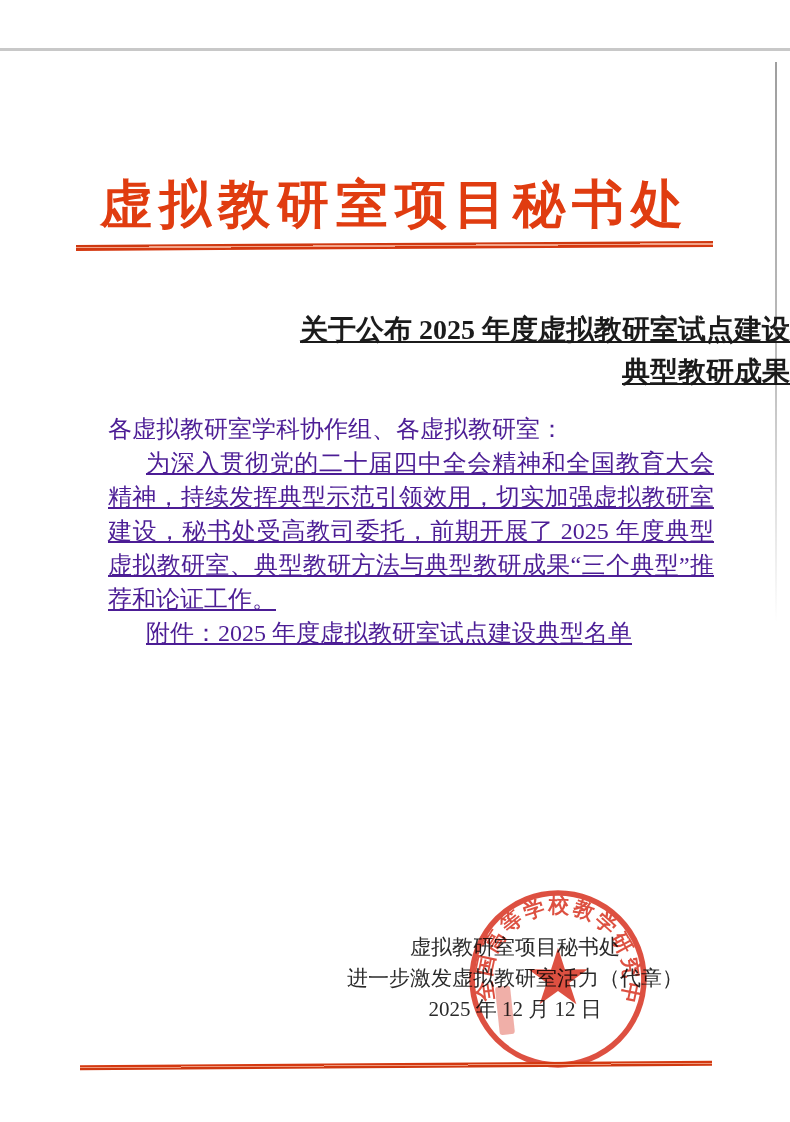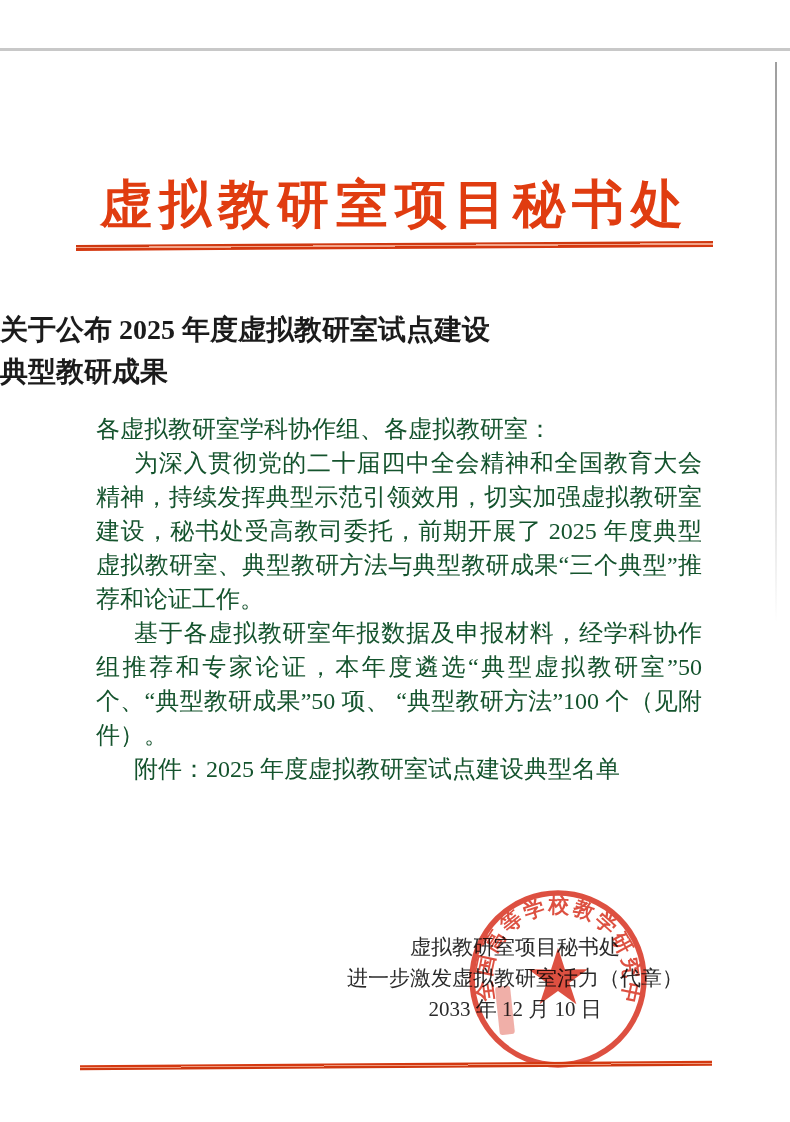--- a/index.html
+++ b/index.html
@@ -53,42 +53,44 @@
     left: 80px; top: 1015px;
     width: 632px; height: 5px;
     background: linear-gradient(to bottom, #d43911 0px, #d43911 2px, #ef9a7d 2px, #ef9a7d 3px, #cf3911 3px, #cf3911 5px);
     transform: rotate(-0.4deg);
   }
   
   .doc-title {
     position: absolute;
     left: 0; top: 261px;
     width: 790px;
-    text-align: left;
+    text-align: right;
     font-size: 28px;
     font-weight: bold;
     color: #1b1b1b;
     line-height: 42px;
+    text-decoration: underline;
   }
   
   .body-block {
     position: absolute;
-    left: 96px; top: 364px;
+    left: 108px; top: 364px;
     width: 606px;
     font-size: 24px;
     line-height: 34px;
-    color: #14532d;
+    color: #4c1d95;
     text-align: justify;
   }
   .body-block p {
     margin: 0;
     padding: 0;
   }
   .body-block p.indent {
     text-indent: 38px;
+    text-decoration: underline;
   }
   
   .signature {
     position: absolute;
     left: 320px; top: 884px;
     width: 390px;
     text-align: center;
     font-size: 21px;
     line-height: 31px;
     color: #2a2a2a;
@@ -116,28 +118,27 @@
   <div class="red-rule-top"></div>
 
   <div class="doc-title">
     <div>关于公布 2025 年度虚拟教研室试点建设</div>
     <div>典型教研成果</div>
   </div>
 
   <div class="body-block">
     <p>各虚拟教研室学科协作组、各虚拟教研室：</p>
     <p class="indent">为深入贯彻党的二十届四中全会精神和全国教育大会精神，持续发挥典型示范引领效用，切实加强虚拟教研室建设，秘书处受高教司委托，前期开展了 2025 年度典型虚拟教研室、典型教研方法与典型教研成果“三个典型”推荐和论证工作。</p>
-    <p class="indent">基于各虚拟教研室年报数据及申报材料，经学科协作组推荐和专家论证，本年度遴选“典型虚拟教研室”50 个、“典型教研成果”50 项、 “典型教研方法”100 个（见附件）。</p>
     <p class="indent">附件：2025 年度虚拟教研室试点建设典型名单</p>
   </div>
 
   <div class="signature">
     <div>虚拟教研室项目秘书处</div>
     <div>进一步激发虚拟教研室活力（代章）</div>
-    <div>2033 年 12 月 10 日</div>
+    <div>2025 年 12 月 12 日</div>
   </div>
 
   <svg class="seal" viewBox="0 0 186 186" xmlns="http://www.w3.org/2000/svg">
     <defs>
       <filter id="sealblur" x="-20%" y="-20%" width="140%" height="140%">
         <feGaussianBlur stdDeviation="0.6"></feGaussianBlur>
       </filter>
     </defs>
     <g filter="url(#sealblur)">
       <circle cx="93" cy="93" r="85" fill="none" stroke="#d93826" stroke-width="5.5"></circle>

